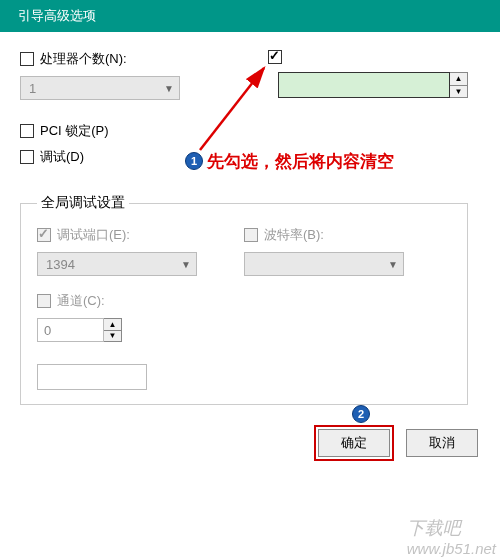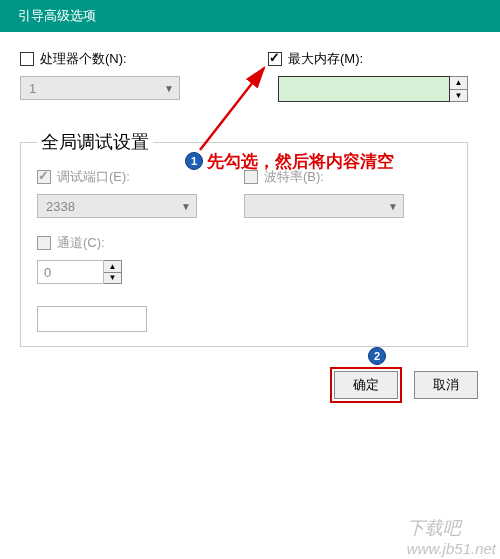--- a/index.html
+++ b/index.html
@@ -19,27 +19,27 @@
     .combo-btn { width: 20px; height: 100%; display: flex; align-items: center; justify-content: center; color: #666; font-size: 10px; }
     .spin-wrap { display: flex; width: 190px; margin-left: 10px; }
     .spin-input { flex: 1; height: 26px; border: 1px solid #333; background: #d6f0d6; }
     .spin-btns { width: 18px; display: flex; flex-direction: column; border: 1px solid #888; border-left: none; }
     .spin-btns div { flex: 1; display: flex; align-items: center; justify-content: center; font-size: 8px; background: #f0f0f0; border-bottom: 1px solid #888; }
     .spin-btns div:last-child { border-bottom: none; }
     .step-badge { width: 18px; height: 18px; border-radius: 50%; background: #1e5fb3; color: #fff; font-size: 11px; font-weight: bold; display: inline-flex; align-items: center; justify-content: center; border: 1px solid #0a3a7a; }
     .annotation { position: absolute; font-size: 17px; font-weight: bold; color: #d00; }
     .arrow { position: absolute; pointer-events: none; }
     fieldset { border: 1px solid #ccc; padding: 14px 16px; margin-top: 28px; }
-    legend { font-size: 18px; padding: 0 4px; }
+    legend { font-size: 14px; padding: 0 4px; }
     .field-row { display: flex; margin-bottom: 6px; }
     .small-spin { display: flex; width: 85px; }
     .small-spin-input { flex: 1; height: 24px; border: 1px solid #bbb; padding: 0 6px; font-size: 13px; color: #888; display: flex; align-items: center; }
     .usb-input { width: 110px; height: 26px; border: 1px solid #bbb; background: #fff; }
     .buttons { display: flex; justify-content: flex-end; gap: 16px; padding: 14px 22px 14px 22px; }
-    .btn { width: 64px; height: 28px; border: 1px solid #888; background: #eee; font-size: 13px; display: flex; align-items: center; justify-content: center; }
+    .btn { width: 72px; height: 28px; border: 1px solid #888; background: #eee; font-size: 13px; display: flex; align-items: center; justify-content: center; }
     .btn.primary-outline { outline: 2.5px solid #c00; outline-offset: 2px; }
     .watermark { position: absolute; right: 4px; bottom: 2px; font-size: 18px; color: rgba(120,120,120,0.45); font-style: italic; pointer-events: none; }
     .watermark .sub { font-size: 15px; display: block; text-align: left; }
   </style>
 </head>
 <body>
 
 <div class="titlebar">
   <span>引导高级选项</span>
 </div>
@@ -52,32 +52,41 @@
         <span class="label">处理器个数(N):</span>
       </div>
       <div class="combo">
         <span class="combo-val">1</span>
         <span class="combo-btn">▼</span>
       </div>
     </div>
     <div class="col">
       <div class="checkbox-wrap">
         <div class="checkbox checked"></div>
-        <span class="label">最大内存(M):</span>
       </div>
       <div class="spin-wrap">
         <div class="spin-input"></div>
         <div class="spin-btns">
           <div>▲</div>
           <div>▼</div>
         </div>
       </div>
     </div>
   </div>
 
+  <div style="margin-top:22px;">
+    <div class="checkbox-wrap">
+      <div class="checkbox"></div>
+      <span class="label">PCI 锁定(P)</span>
+    </div>
+    <div class="checkbox-wrap">
+      <div class="checkbox"></div>
+      <span class="label">调试(D)</span>
+    </div>
+  </div>
 
   <svg class="arrow" style="left:192px; top:18px; width:90px; height:112px;">
     <defs>
         <marker id="ah" markerWidth="10" markerHeight="10" refX="8" refY="3" orient="auto">
           <path d="M0,0 L0,6 L9,3 z" fill="#d00"></path>
         </marker>
       </defs>
     <line x1="8" y1="100" x2="72" y2="18" stroke="#d00" stroke-width="2.5" marker-end="url(#ah)"></line>
   </svg>
   <span class="step-badge" style="position:absolute; left:185px; top:120px;">1</span>
@@ -85,21 +94,21 @@
 
   <fieldset>
     <legend>全局调试设置</legend>
     <div class="field-row">
       <div class="col">
         <div class="checkbox-wrap">
           <div class="checkbox disabled checked"></div>
           <span class="label disabled">调试端口(E):</span>
         </div>
         <div class="combo">
-          <span class="combo-val">2338</span>
+          <span class="combo-val">1394</span>
           <span class="combo-btn">▼</span>
         </div>
       </div>
       <div class="col">
         <div class="checkbox-wrap">
           <div class="checkbox disabled"></div>
           <span class="label disabled">波特率(B):</span>
         </div>
         <div class="combo">
           <span class="combo-val"></span>

